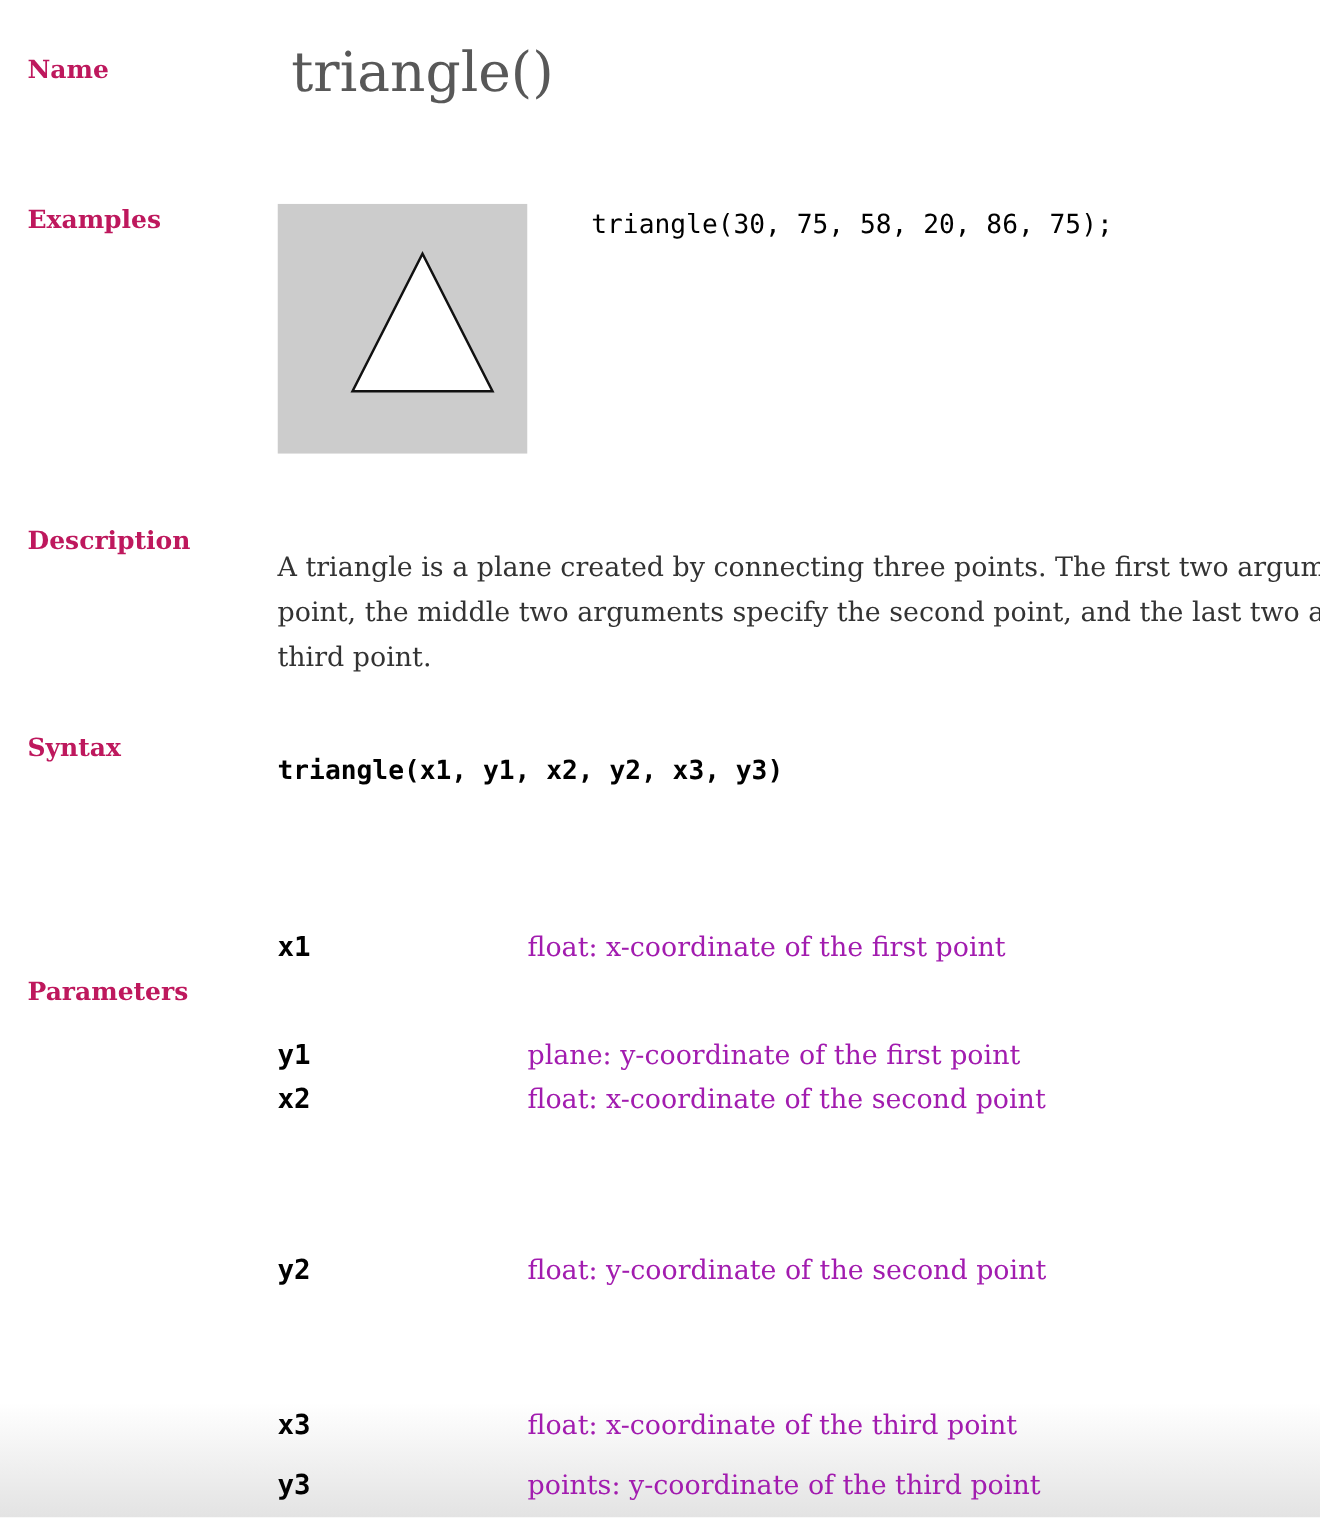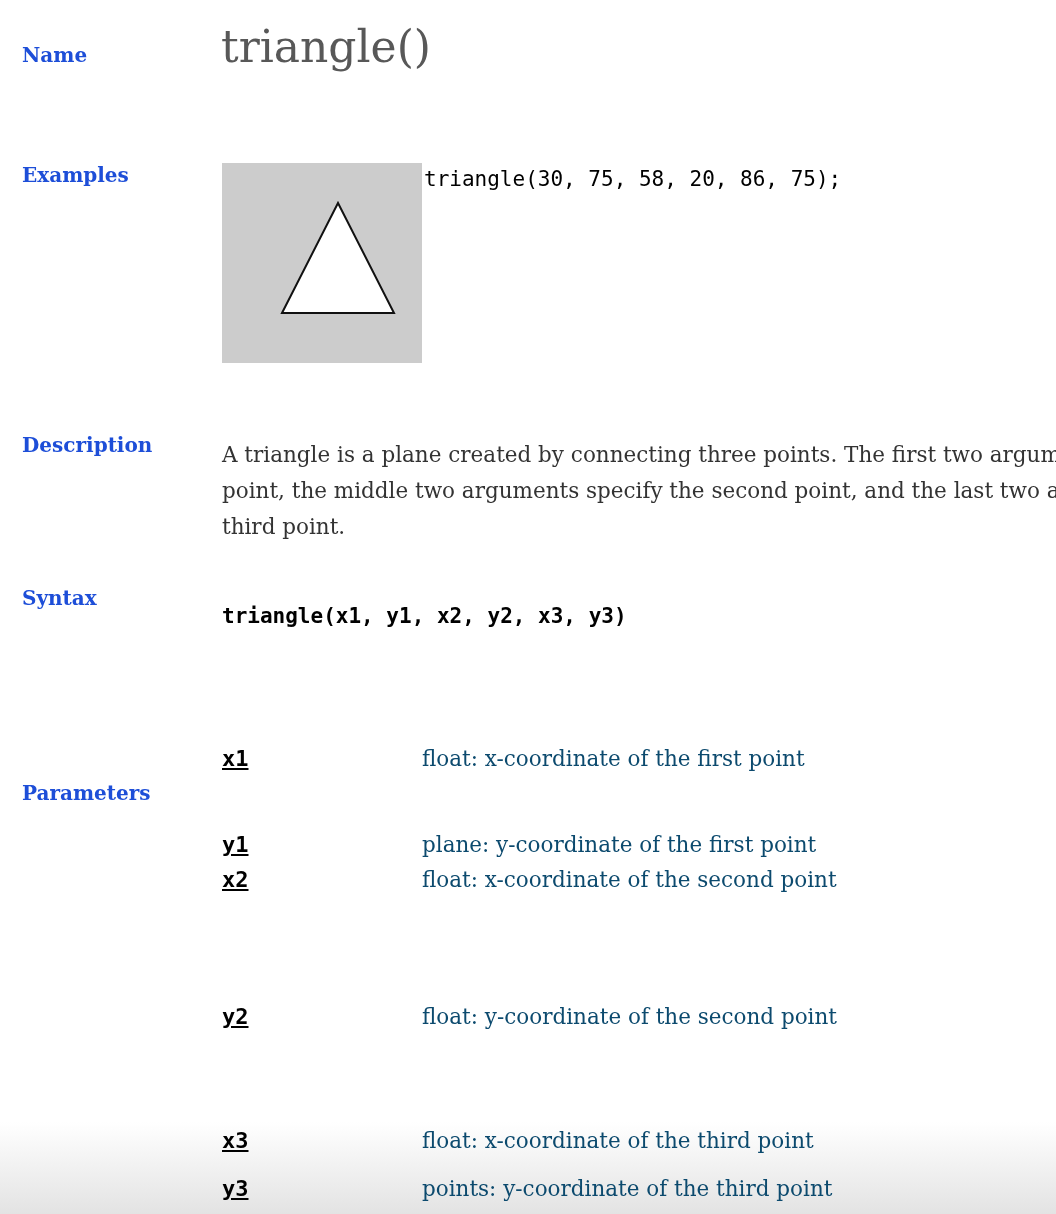--- a/index.html
+++ b/index.html
@@ -13,21 +13,21 @@
     color: #333333;
   }
 
   .abs { position: absolute; }
 
   
   .section-label {
     left: 22px;
     font-size: 20px;
     font-weight: bold;
-    color: #1d4ed8;
+    color: #be185d;
     line-height: 1.2;
     white-space: nowrap;
   }
 
   
   .page-title {
     left: 221px;
     top: 22px;
     font-size: 44px;
     font-weight: normal;
@@ -46,21 +46,21 @@
   }
 
   
   .code {
     font-family: "DejaVu Sans Mono", "Liberation Mono", monospace;
     font-size: 21px;
     color: #000000;
     line-height: 1.3;
     white-space: nowrap;
   }
-  .example-code { left: 424px; top: 166px; }
+  .example-code { left: 473px; top: 166px; }
   .syntax-code  { left: 222px; top: 603px; font-weight: bold; }
 
   
   .description-text {
     left: 222px;
     top: 437px;
     width: 1400px;
   }
   .description-line {
     font-size: 21.5px;
@@ -77,57 +77,56 @@
   }
   .param-name {
     display: inline-block;
     width: 200px;
     font-family: "DejaVu Sans Mono", "Liberation Mono", monospace;
     font-weight: bold;
     font-size: 22px;
     color: #000000;
     line-height: 1.3;
     vertical-align: baseline;
-    text-decoration: underline;
   }
   .param-desc {
     font-size: 21.5px;
-    color: #0c4a6e;
+    color: #a21caf;
     line-height: 1.3;
     vertical-align: baseline;
   }
 
   
   .bottom-fade {
     left: 0;
     top: 1122px;
     width: 1056px;
     height: 92px;
     background: linear-gradient(to bottom, rgba(230,230,230,0), rgba(222,222,222,0.85));
     pointer-events: none;
   }
 </style>
 </head>
 <body>
 
 <div class="abs bottom-fade"></div>
 
 <div class="abs section-label" style="top:43px">Name</div>
-<h1 class="abs page-title" style="margin:0">triangle()</h1>
+<h1 class="abs page-title" style="margin:12px">triangle()</h1>
 
 <div class="abs section-label" style="top:163px">Examples</div>
 
 <svg class="abs example-image" viewBox="0 0 100 100">
   <rect x="0" y="0" width="100" height="100" fill="#cccccc"></rect>
   <polygon stroke-width="1" points="30,75 58,20 86,75" fill="#ffffff" stroke="#111111"></polygon>
 </svg>
 
 <div class="abs code example-code">triangle(30, 75, 58, 20, 86, 75);</div>
 
-<div class="abs section-label" style="top:433px">Description</div>
+<div class="abs section-label" style="top:420px">Description</div>
 <div class="abs description-text">
   <div class="description-line">A triangle is a plane created by connecting three points. The first two arguments specify the first</div>
   <div class="description-line">point, the middle two arguments specify the second point, and the last two arguments specify the</div>
   <div class="description-line">third point.</div>
 </div>
 
 <div class="abs section-label" style="top:586px">Syntax</div>
 <div class="abs code syntax-code">triangle(x1, y1, x2, y2, x3, y3)</div>
 
 <div class="abs section-label" style="top:781px">Parameters</div>

